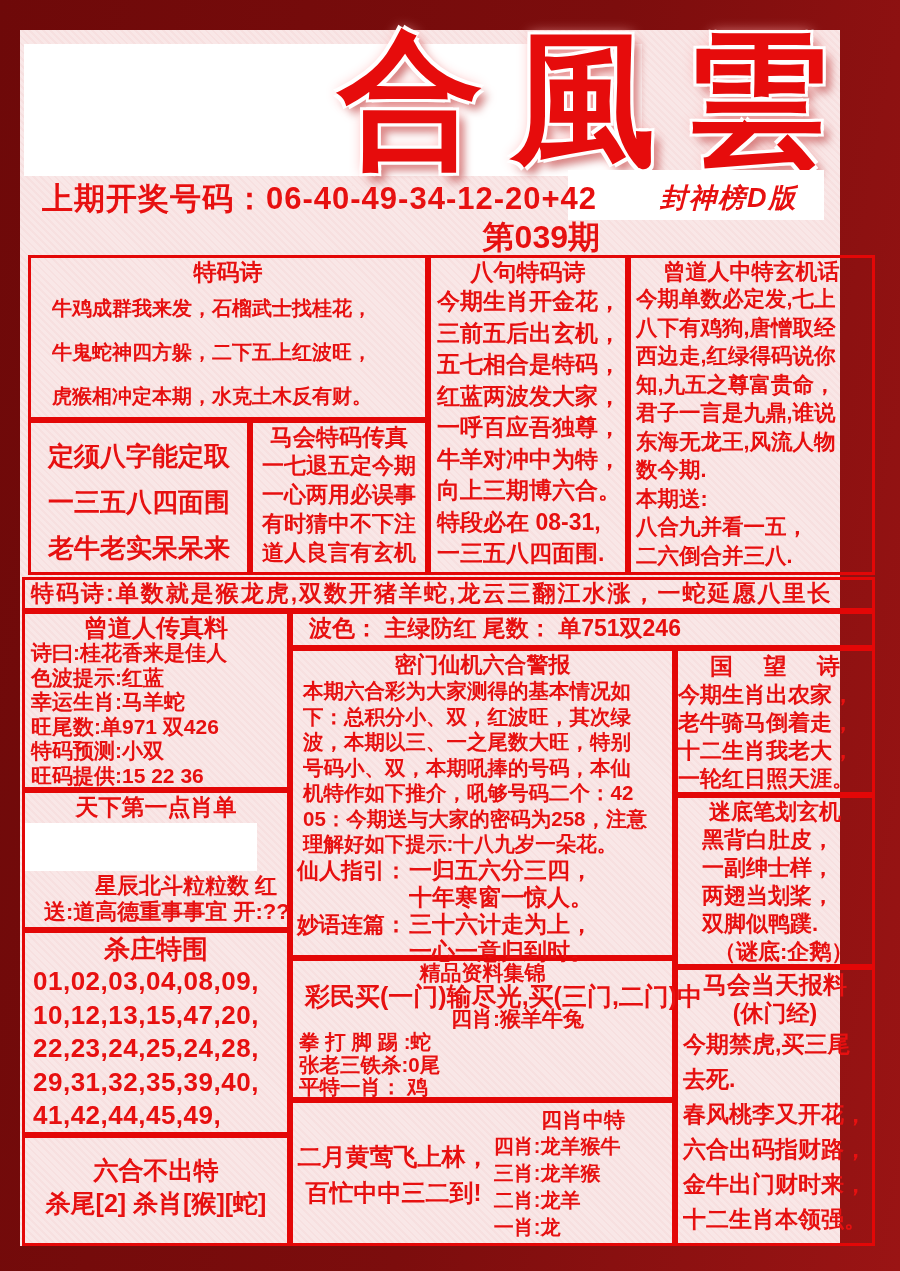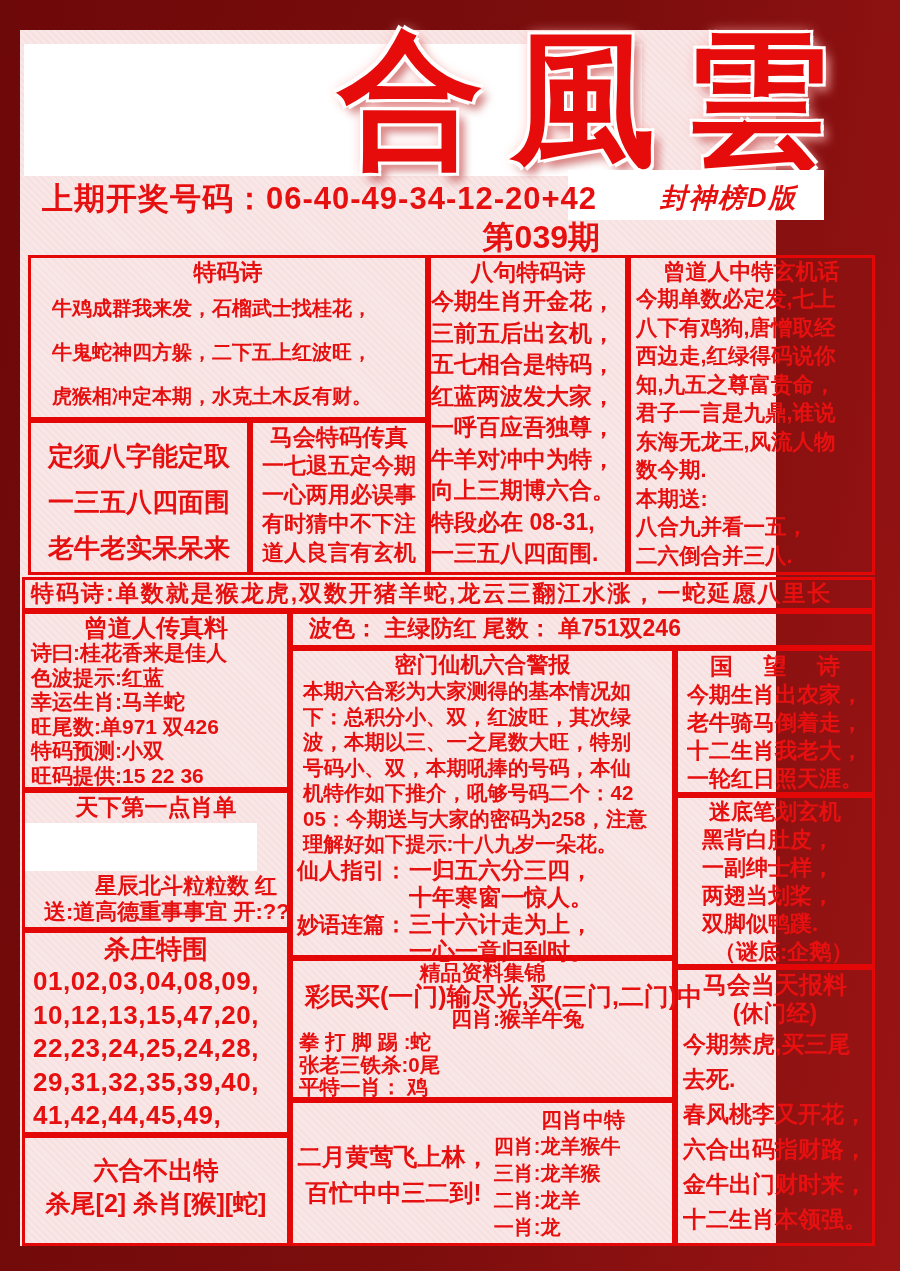--- a/index.html
+++ b/index.html
@@ -1,19 +1,19 @@
 <!DOCTYPE html>
 <html><head>
 <meta charset="utf-8">
 <style>
   html,body{margin:0;padding:0;background:#555;}
   .page{position:relative;width:900px;height:1271px;overflow:hidden;
         background:linear-gradient(100deg,#6e0909 0%,#7c0d0d 55%,#9a1414 100%);
         font-family:"Liberation Sans",sans-serif;font-weight:bold;}
-  .paper{position:absolute;left:20px;top:30px;width:756px;height:1216px;
+  .paper{position:absolute;left:20px;top:30px;width:820px;height:1216px;
          background:repeating-linear-gradient(45deg,rgba(221,130,130,0.07) 0 2px,transparent 2px 5px),#f9e7e7;
          color:#e71010;}
   .bx{position:absolute;border:3px solid #e30707;box-sizing:border-box;}
   .ttl{text-align:center;}
   .wr{position:absolute;background:#ffffff;}
   
   .main-title{position:absolute;left:318px;top:-26px;font-size:145px;letter-spacing:28px;color:#e60c0c;white-space:nowrap;
       text-shadow:-3px -3px 0 #fff,3px -3px 0 #fff,-3px 3px 0 #fff,3px 3px 0 #fff,0 0 14px #ffb0b0,7px 8px 10px #c96a6a;}
   .prev-draw{position:absolute;left:22px;top:148px;font-size:31px;letter-spacing:1px;white-space:nowrap;}
   .edition{position:absolute;left:640px;top:150px;font-size:27px;font-style:italic;letter-spacing:2px;white-space:nowrap;}
@@ -22,21 +22,21 @@
   .b-temashi{left:8px;top:225px;width:400px;height:165px;}
   .b-temashi .ttl{font-size:23px;line-height:28px;}
   .b-temashi .ln{font-size:20px;line-height:44px;padding-left:21px;white-space:nowrap;}
   .b-dingxu{left:8px;top:390px;width:222px;height:155px;padding-top:10px;}
   .b-dingxu .ln{font-size:26px;line-height:46px;text-align:center;white-space:nowrap;}
   .b-mahui{left:230px;top:390px;width:178px;height:155px;}
   .b-mahui .ttl{font-size:23px;line-height:28px;}
   .b-mahui .ln{font-size:22px;line-height:29px;text-align:center;white-space:nowrap;}
   .b-baju{left:408px;top:225px;width:200px;height:320px;}
   .b-baju .ttl{font-size:23px;line-height:28px;}
-  .b-baju .ln{font-size:23px;line-height:31.5px;padding-left:0;white-space:nowrap;}
+  .b-baju .ln{font-size:23px;line-height:31.5px;padding-left:6px;white-space:nowrap;}
   .b-xuanji{left:608px;top:225px;width:247px;height:320px;}
   .b-xuanji .ttl{font-size:22px;line-height:27px;}
   .b-xuanji .ln{font-size:21.5px;line-height:28.5px;padding-left:5px;white-space:nowrap;}
   .b-banner{left:2px;top:547px;width:853px;height:34px;}
   .b-banner .ln{font-size:23px;line-height:27px;letter-spacing:2px;padding-left:6px;white-space:nowrap;}
   
   .b-zengliao{left:2px;top:581px;width:268px;height:179px;}
   .b-zengliao .ttl{font-size:24px;line-height:27px;}
   .b-zengliao .ln{font-size:21px;line-height:24.5px;padding-left:6px;white-space:nowrap;}
   .b-dianxiao{left:2px;top:760px;width:268px;height:140px;}
@@ -65,21 +65,21 @@
   .b-jingpin .l2{font-size:21px;line-height:24px;padding-left:158px;white-space:nowrap;}
   .b-jingpin .ln{font-size:20.5px;line-height:22.5px;padding-left:6px;white-space:nowrap;}
   .b-botmid{left:270px;top:1070px;width:385px;height:146px;display:flex;}
   .bm-left{width:53%;padding-top:36px;text-align:center;font-size:24px;line-height:36px;white-space:nowrap;}
   .bm-right{width:47%;padding-top:4px;}
   .bm-right .ttl{font-size:21px;line-height:26px;text-align:center;}
   .bm-right .ln{font-size:20px;line-height:27px;white-space:nowrap;}
   
   .b-guowang{left:655px;top:618px;width:200px;height:147px;}
   .b-guowang .ttl{font-size:23px;line-height:30px;letter-spacing:12px;padding-left:12px;}
-  .b-guowang .ln{font-size:22px;line-height:28px;text-align:center;white-space:nowrap;}
+  .b-guowang .ln{font-size:22px;line-height:28px;text-align:left;white-space:nowrap;}
   .b-midi{left:655px;top:765px;width:200px;height:172px;}
   .b-midi .ttl{font-size:22px;line-height:28px;text-align:center;}
   .b-midi .ln{font-size:22px;line-height:28px;padding-left:24px;white-space:nowrap;}
   .b-midi .ln.indent{padding-left:36px;}
   .b-baoliao{left:655px;top:937px;width:200px;height:279px;}
   .b-baoliao .ttl{font-size:24px;line-height:30px;}
   .b-baoliao .sub{font-size:23px;line-height:27px;text-align:center;}
   .b-baoliao .ln{font-size:23px;line-height:35px;padding-left:5px;white-space:nowrap;}
 </style>
 </head>

